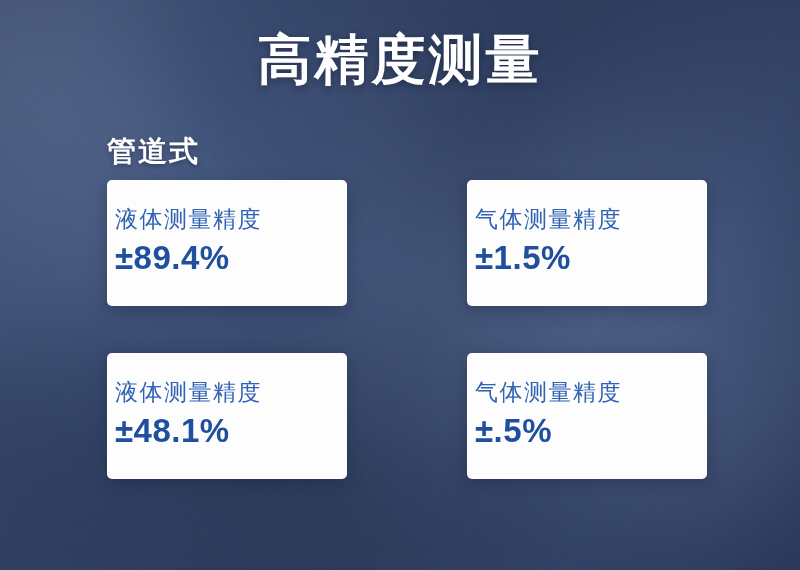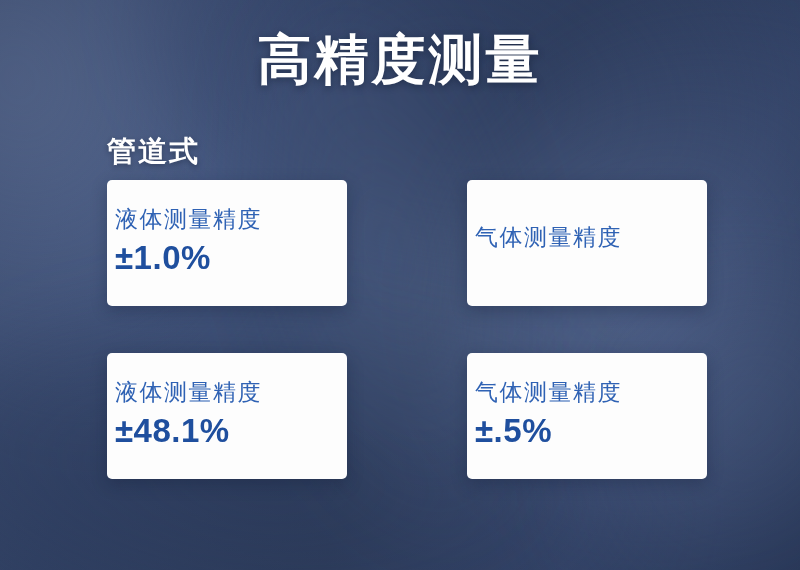--- a/index.html
+++ b/index.html
@@ -167,24 +167,25 @@
 
   <div class="content">
 
     <div class="poster-title">高精度测量</div>
 
     <div class="section section-pipe">
       <div class="section-title">管道式</div>
       <div class="card-row">
         <div class="card">
           <div class="card-label">液体测量精度</div>
-          <div class="card-value">±1.0%</div>
+          <div class="card-value">±89.4%</div>
         </div>
         <div class="card">
           <div class="card-label">气体测量精度</div>
+          <div class="card-value">±1.5%</div>
         </div>
       </div>
     </div>
 
     <div class="section section-insert">
       <div class="card-row">
         <div class="card">
           <div class="card-label">液体测量精度</div>
           <div class="card-value">±48.1%</div>
         </div>

